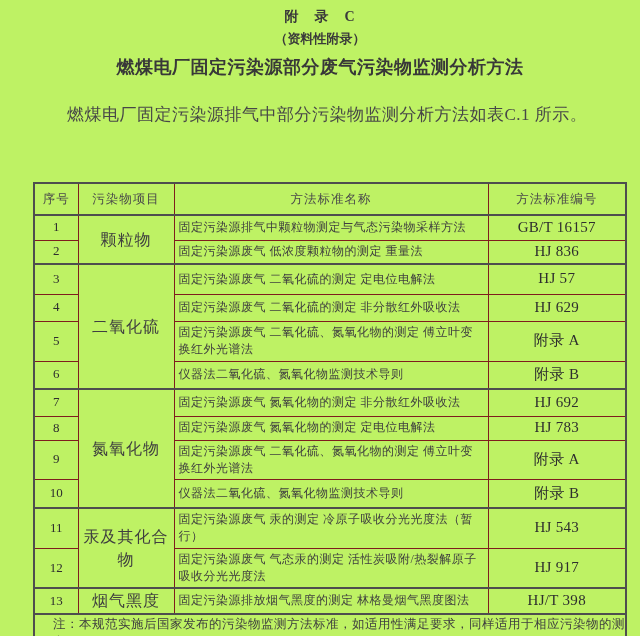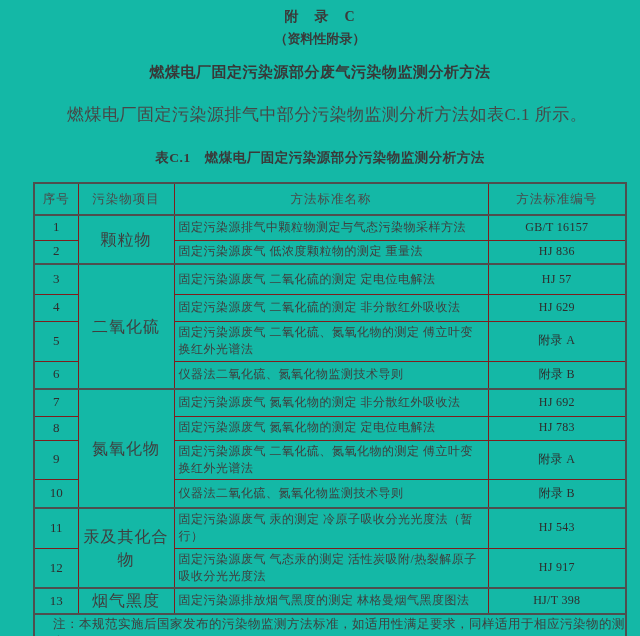--- a/index.html
+++ b/index.html
@@ -3,28 +3,28 @@
 <meta charset="utf-8">
 <style>
   * { margin: 0; padding: 0; box-sizing: border-box; }
   html, body { background: #e9e9e9; }
   body { font-family: "Liberation Serif", "DejaVu Serif", serif; }
   .page {
     position: relative;
     width: 640px;
     height: 636px;
     margin: 0 auto;
-    background: #14b8a6;
+    background: #bef264;
     color: #3c3c3c;
     overflow: hidden;
   }
   .doc-header { position: absolute; top: 8px; left: 0; width: 640px; text-align: center; }
   .appendix-title   { font-size: 14px; font-weight: bold; color: #3a3a3a; letter-spacing: 1px; }
   .appendix-subtitle{ font-size: 13px; font-weight: bold; color: #3a3a3a; margin-top: 4px; }
-  .appendix-heading { font-size: 15px; font-weight: bold; color: #383838; margin-top: 15px; letter-spacing: 0.5px; }
+  .appendix-heading { font-size: 18px; font-weight: bold; color: #383838; margin-top: 7px; letter-spacing: 0.5px; }
   .intro-paragraph {
     position: absolute; top: 103px; left: 33px; width: 574px;
     font-size: 17px; color: #474747; text-indent: 2em; letter-spacing: 0.5px;
   }
   .table-caption {
     position: absolute; top: 149px; left: 0; width: 640px;
     text-align: center; font-size: 13.5px; font-weight: bold; color: #3a3a3a; letter-spacing: 0.5px;
   }
   table.method-table {
     position: absolute; top: 182px; left: 33px;
@@ -43,21 +43,21 @@
     text-align: center;
     font-weight: normal;
     line-height: 1.45;
   }
   .method-table th { font-size: 12.5px; color: #4a4a4a; letter-spacing: 1px; }
   .method-table td.method-cell {
     text-align: left; padding: 2px 6px 2px 4px;
     font-size: 12px; letter-spacing: 0.5px;
   }
   .method-table td.no-cell   { font-size: 13px; color: #2e2e2e; }
-  .method-table td.code-cell { font-size: 12px; color: #2e2e2e; letter-spacing: 0.3px; }
+  .method-table td.code-cell { font-size: 15px; color: #2e2e2e; letter-spacing: 0.3px; }
   .method-table td.pollutant-cell { font-size: 16px; letter-spacing: 1px; }
   tr.group-start th, tr.group-start td { border-top: 2px solid #4e4e4e; }
   tr.note-row td {
     border-top: 2px solid #4e4e4e;
     text-align: left; padding-left: 18px;
     font-size: 12.5px; color: #3f3f3f; letter-spacing: 0.5px;
   }
 </style>
 </head>
 <body>
@@ -65,21 +65,20 @@
 <div class="page">
 
   <div class="doc-header">
     <div class="appendix-title">附　录　C</div>
     <div class="appendix-subtitle">（资料性附录）</div>
     <div class="appendix-heading">燃煤电厂固定污染源部分废气污染物监测分析方法</div>
   </div>
 
   <p class="intro-paragraph">燃煤电厂固定污染源排气中部分污染物监测分析方法如表C.1 所示。</p>
 
-  <div class="table-caption">表C.1　燃煤电厂固定污染源部分污染物监测分析方法</div>
 
   <table class="method-table">
     <colgroup>
       <col class="c-no">
         <col class="c-pollutant">
         <col class="c-method">
         <col class="c-code">
     </colgroup>
     <tbody>
       <tr style="height:32px">

